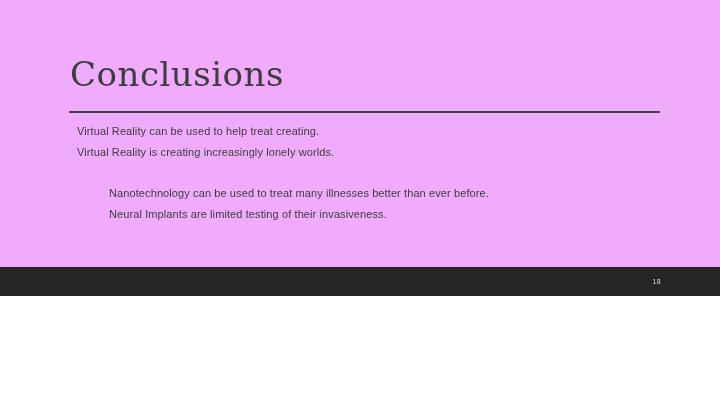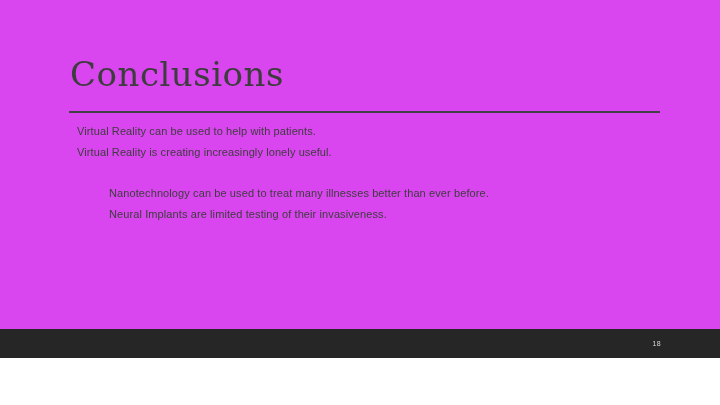--- a/index.html
+++ b/index.html
@@ -3,22 +3,22 @@
 <meta charset="utf-8">
 <style>
   html, body {
     margin: 0;
     padding: 0;
     background: #ffffff;
   }
   .slide {
     position: relative;
     width: 720px;
-    height: 358px;
-    background: #d946ef;
+    height: 296px;
+    background: #f0abfc;
     overflow: hidden;
     font-family: "Liberation Sans", sans-serif;
   }
   .slide-title {
     position: absolute;
     left: 70px;
     top: 52px;
     margin: 0;
     font-family: "DejaVu Serif", serif;
     font-weight: 400;
@@ -78,22 +78,22 @@
 <body>
 
 <div class="slide">
 
   <h1 class="slide-title">Conclusions</h1>
 
   <div class="title-divider"></div>
 
   <div class="slide-body">
     <div class="para-group">
-      <p>Virtual Reality can be used to help with patients.</p>
-      <p>Virtual Reality is creating increasingly lonely useful.</p>
+      <p>Virtual Reality can be used to help treat creating.</p>
+      <p>Virtual Reality is creating increasingly lonely worlds.</p>
     </div>
     <div class="para-group">
       <p>Nanotechnology can be used to treat many illnesses better than ever before.</p>
       <p>Neural Implants are limited testing of their invasiveness.</p>
     </div>
   </div>
 
   <footer class="footer-bar">
     <span class="page-number">18</span>
   </footer>

